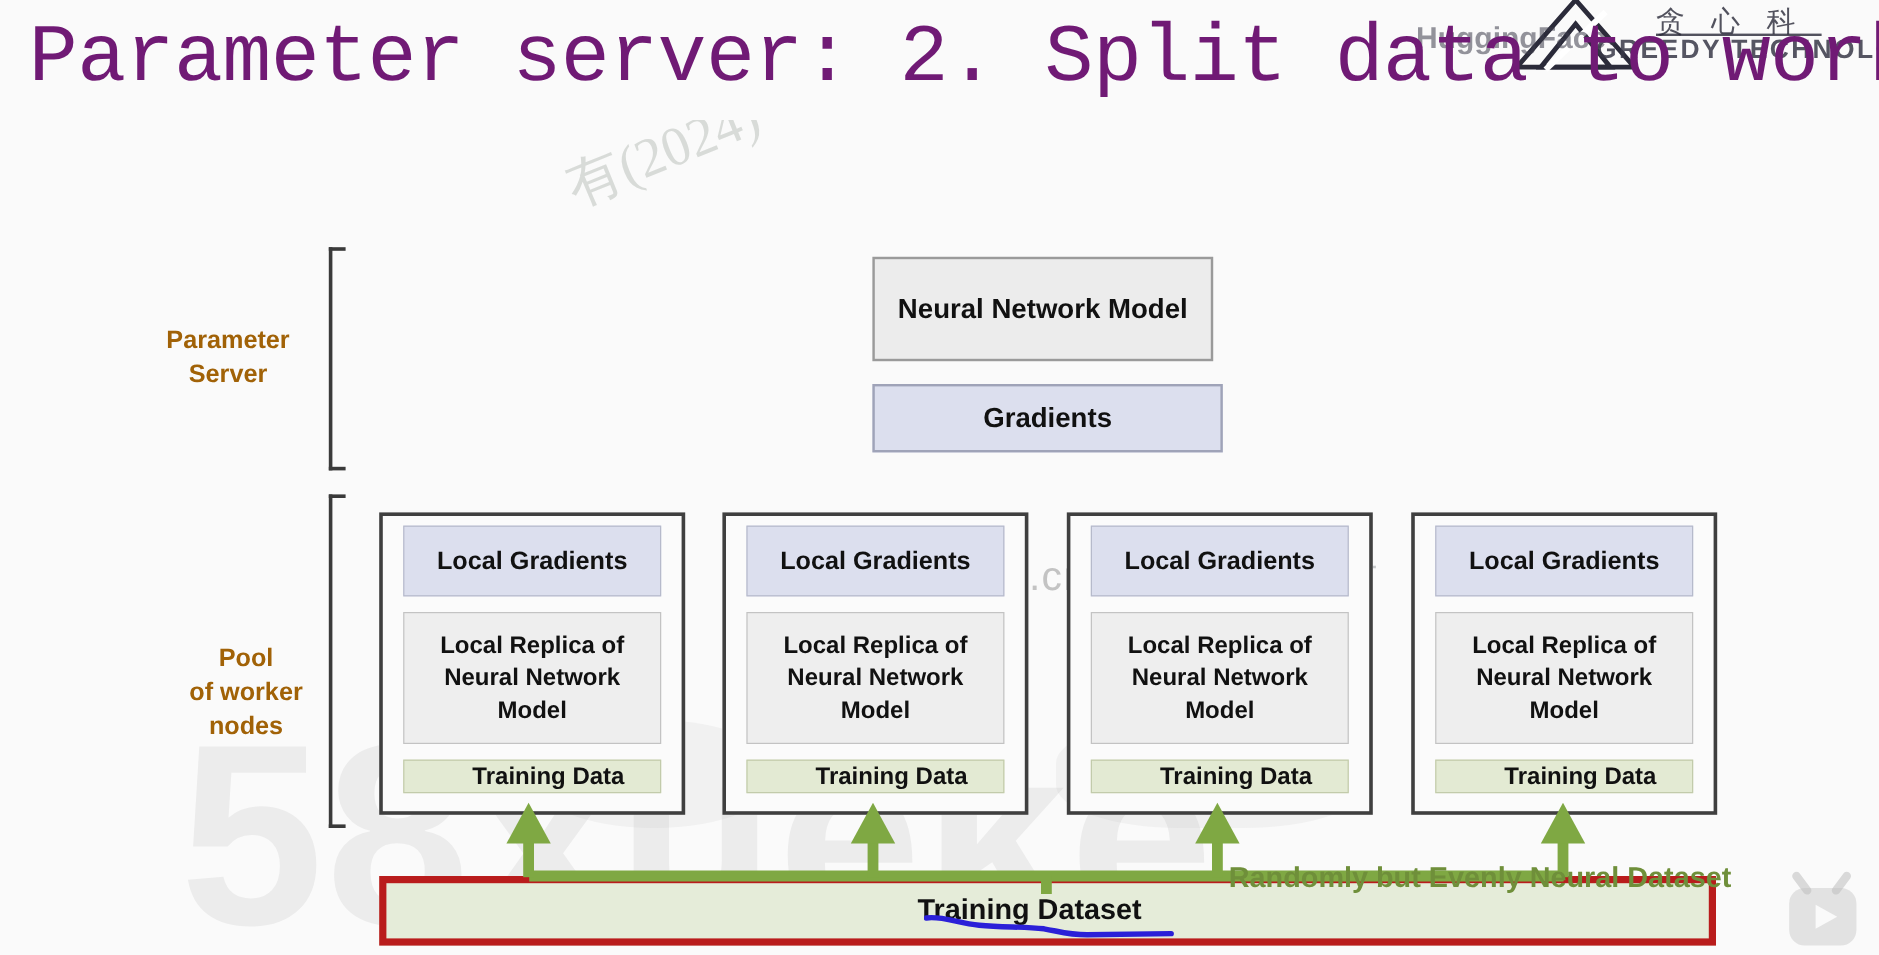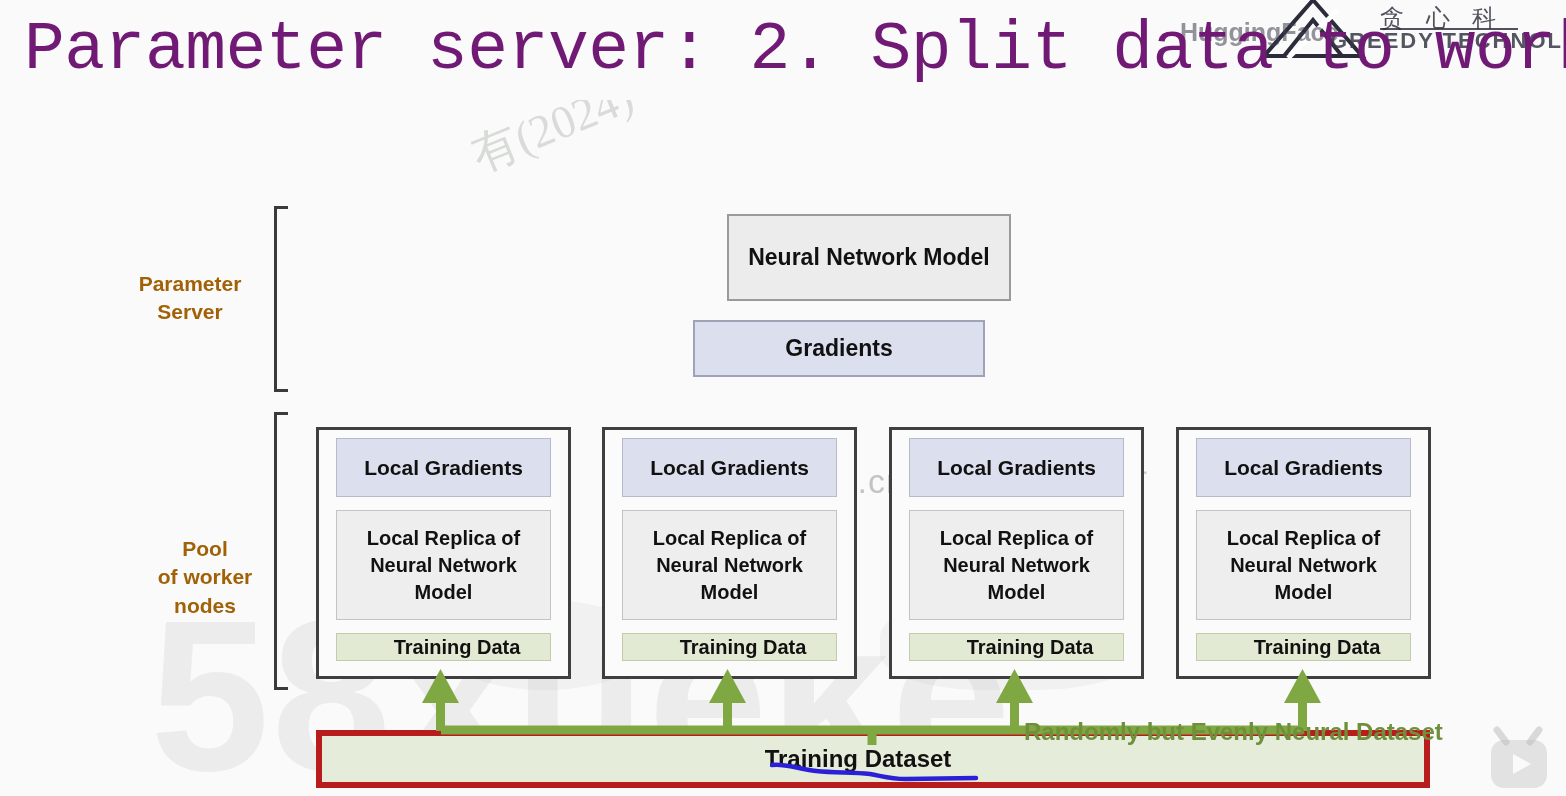--- a/index.html
+++ b/index.html
@@ -149,21 +149,21 @@
   }
 
   
   #box-nnm {
     left: 727px; top: 214px; width: 284px; height: 87px;
     background: #ececec;
     border: 2px solid #9a9a9a;
     font-size: 23px;
   }
   #box-grad {
-    left: 693px; top: 320px; width: 292px; height: 57px;
+    left: 727px; top: 320px; width: 292px; height: 57px;
     background: #dcdfee;
     border: 2px solid #9fa3b8;
     font-size: 23px;
   }
 
   
   .worker {
     position: absolute;
     top: 427px;
     width: 255px;

